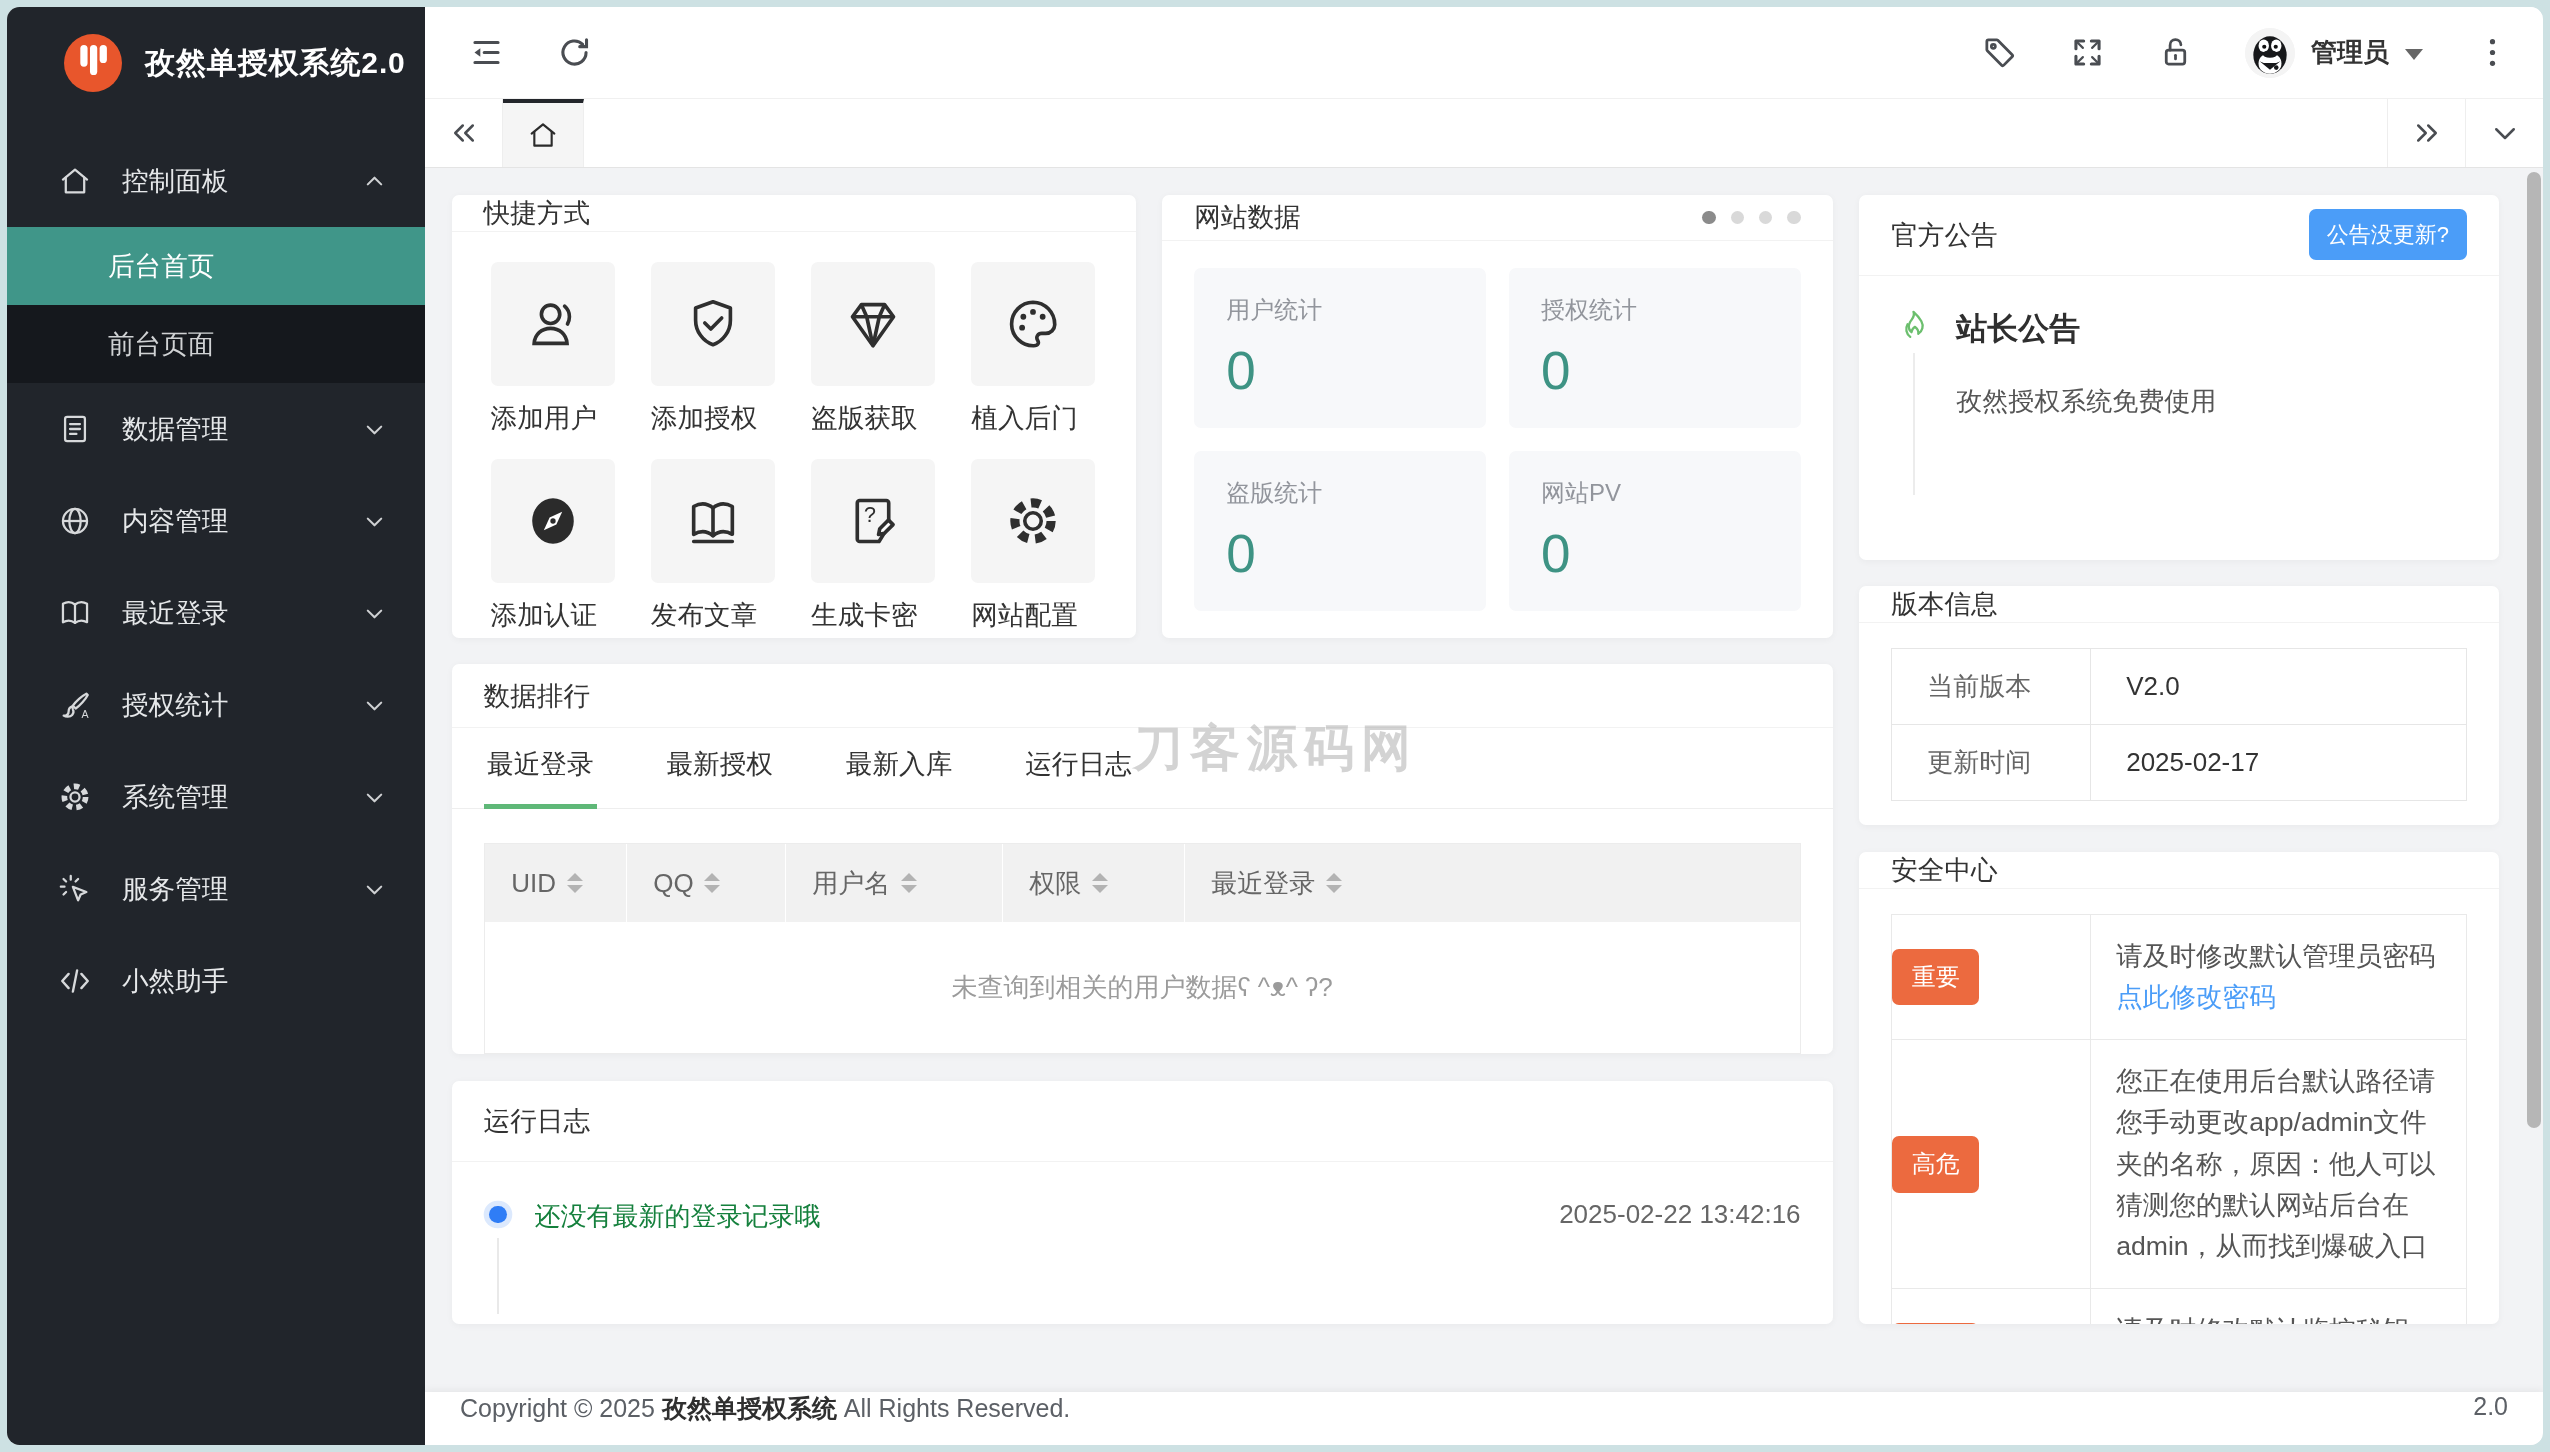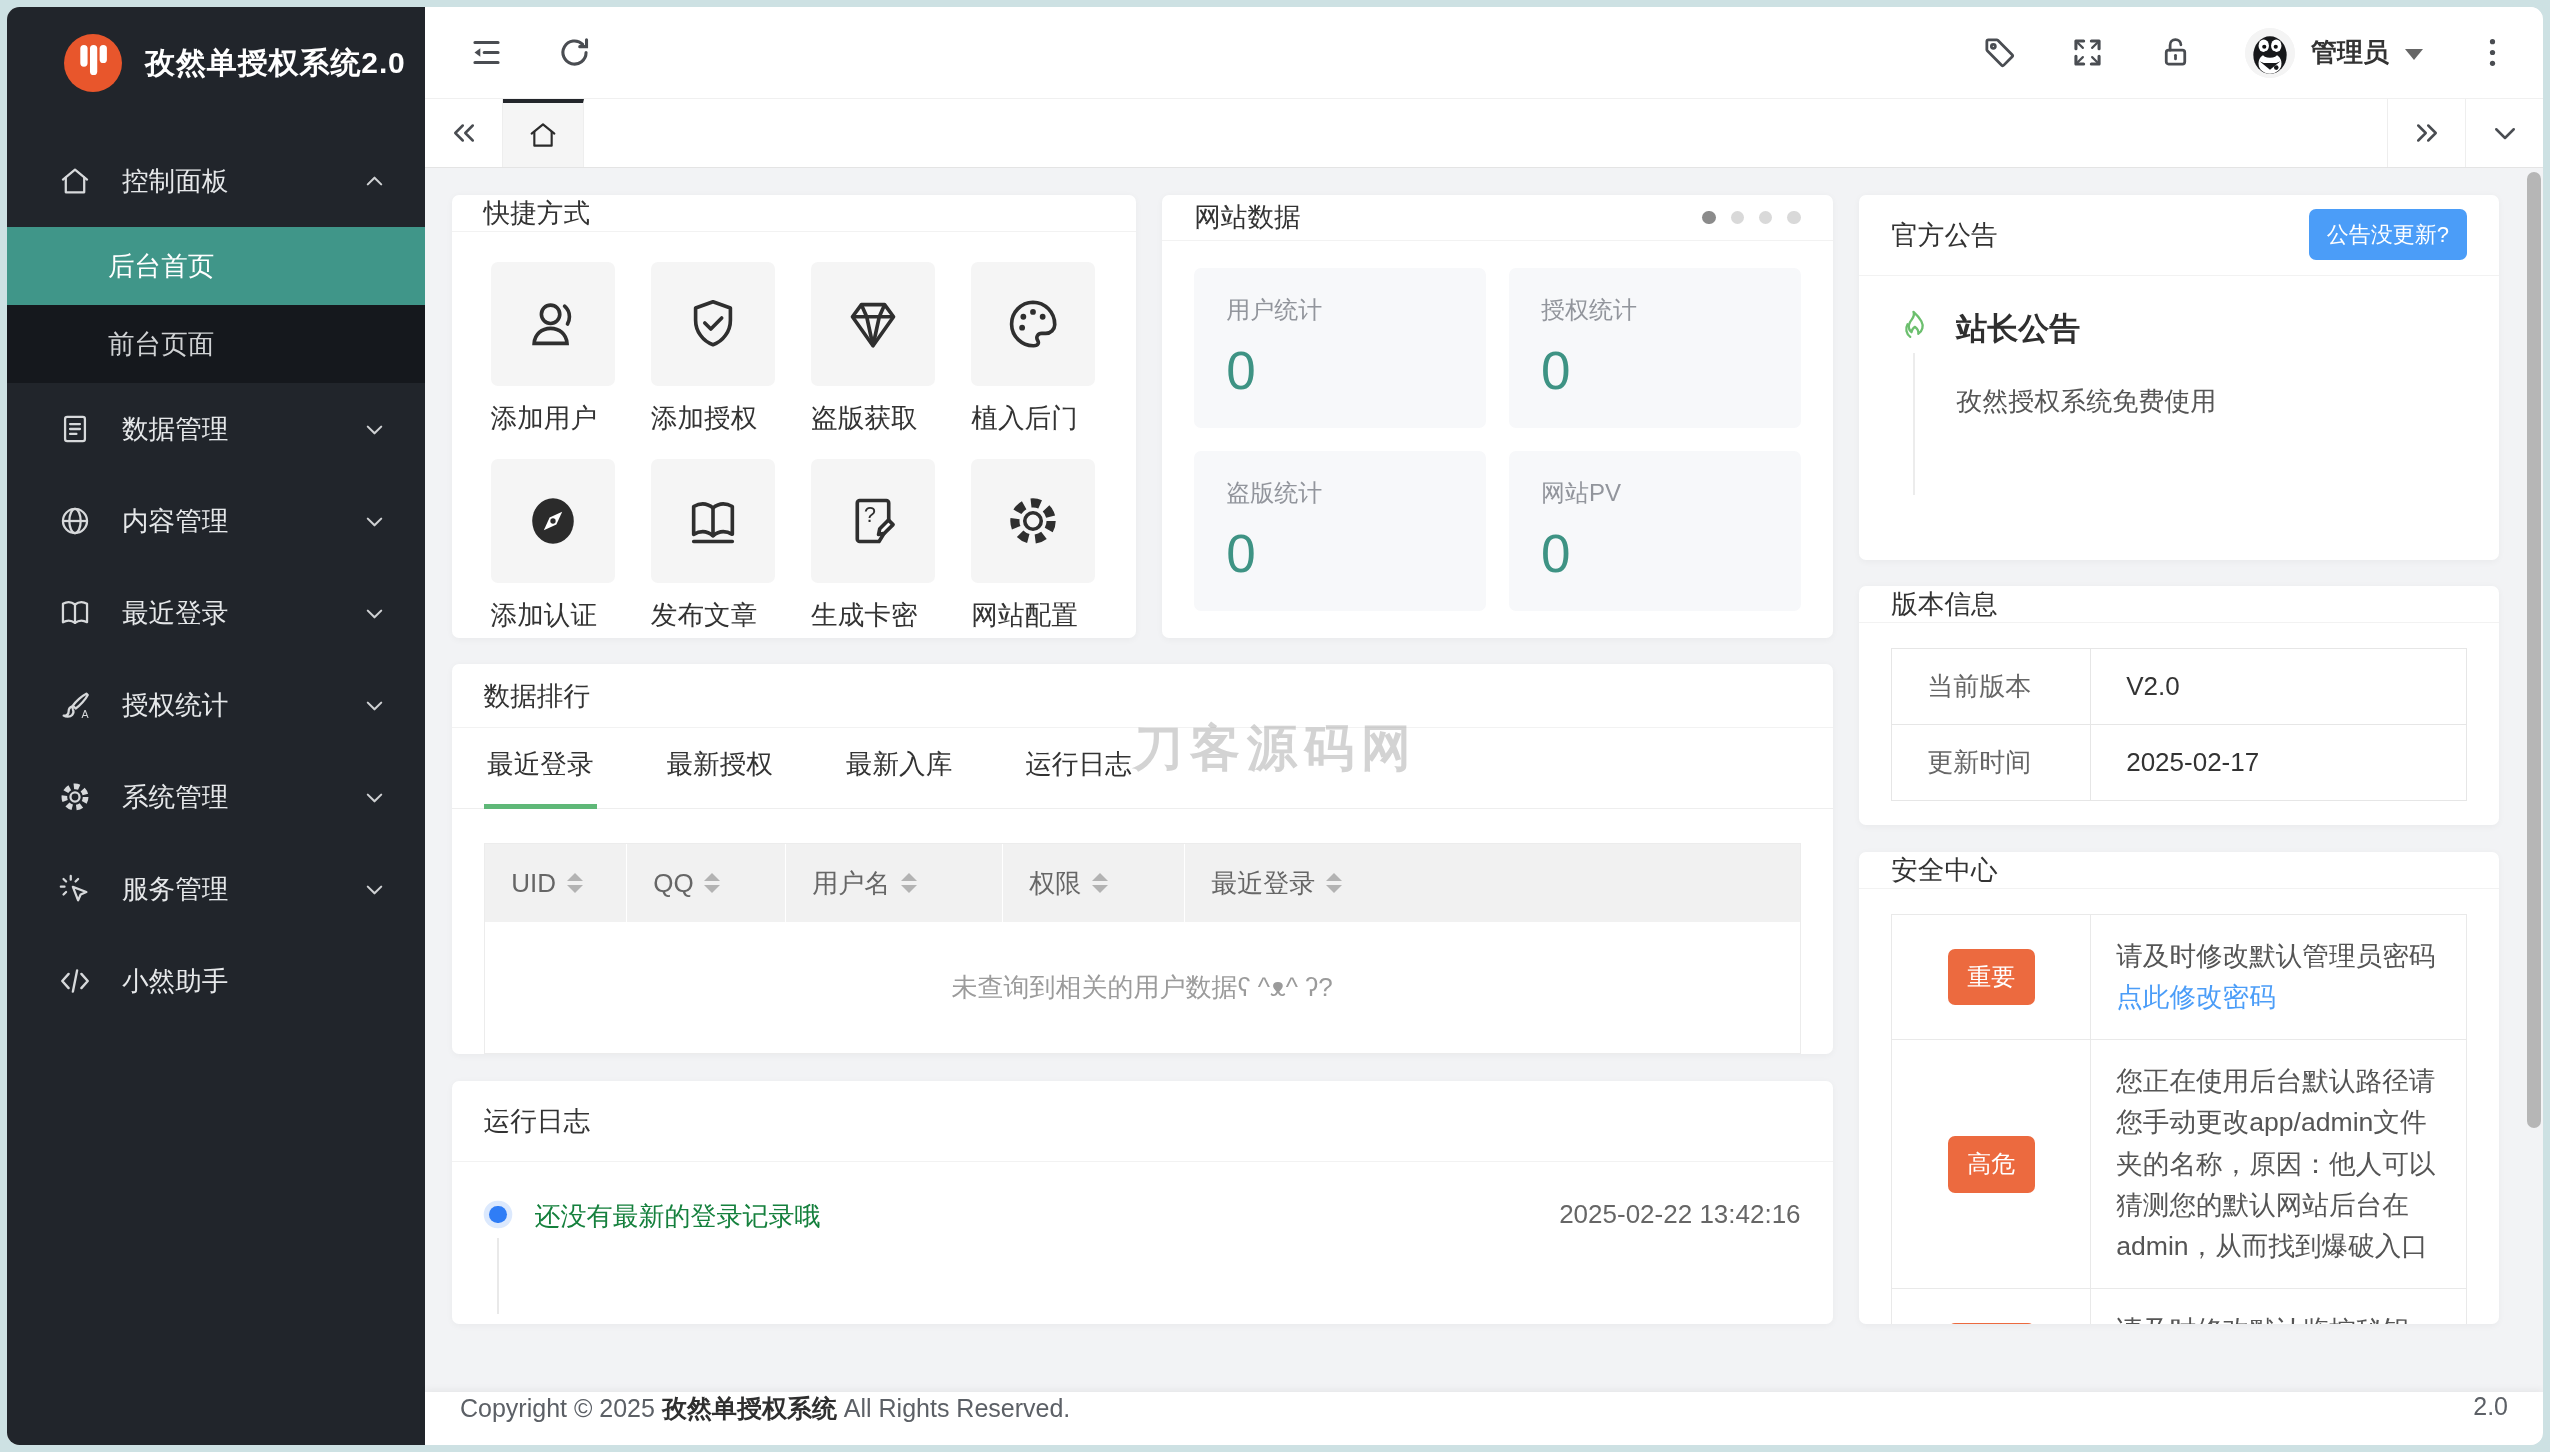--- a/index.html
+++ b/index.html
@@ -113,21 +113,21 @@
   table.kv { width:100%; border-collapse:collapse; }
   table.kv td { border:0.9px solid #e6e6e6; height:76px; font-size:26px; padding-left:35px; }
   table.kv td.k { width:199px; color:#666; }
   table.kv td.v { color:#333; }
 
   
   .card.security { flex:1; display:flex; flex-direction:column; min-height:0; }
   .security-body { padding:25px 32px 0; }
   table.sec { width:100%; border-collapse:collapse; }
   table.sec td { border:0.9px solid #e9e9e9; vertical-align:middle; }
-  td.sec-badge-cell { width:199px; text-align:center; }
+  td.sec-badge-cell { width:199px; text-align:left; }
   .sec-badge { display:inline-block; background:#ec6a3f; color:#fff; font-size:24px; padding:12.4px 19.5px; border-radius:7px; }
   td.sec-text-cell { padding:21px 25px; font-size:26.6px; color:#555; line-height:1.55; }
   .sec-link { color:#4b9df8; cursor:pointer; text-decoration:none; }
 
   
   .footer { height:53px; flex:0 0 53px; background:#fff; display:flex; padding:0 35px; box-shadow:0 -2.7px 7px rgba(0,0,0,.05); position:relative; z-index:2;margin-top:41px; }
   .footer-left { font-size:25px; color:#5c6066; }
   .footer-left b { color:#2f2f2f; }
   .footer-right { margin-left:auto; font-size:25px; color:#5c6066; }
 

